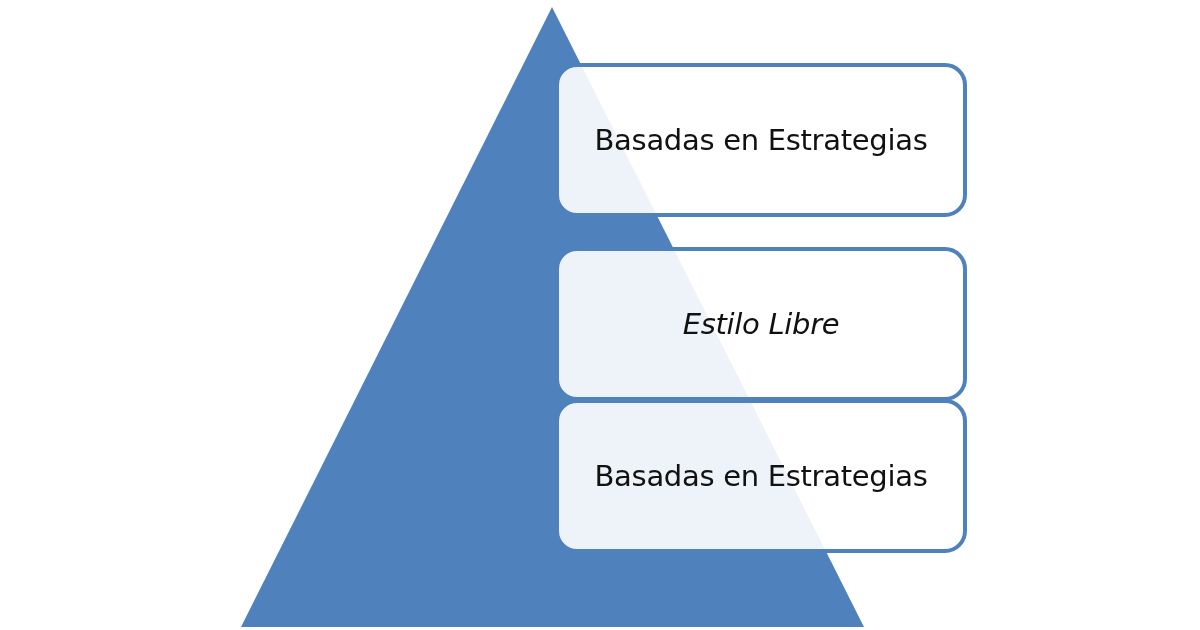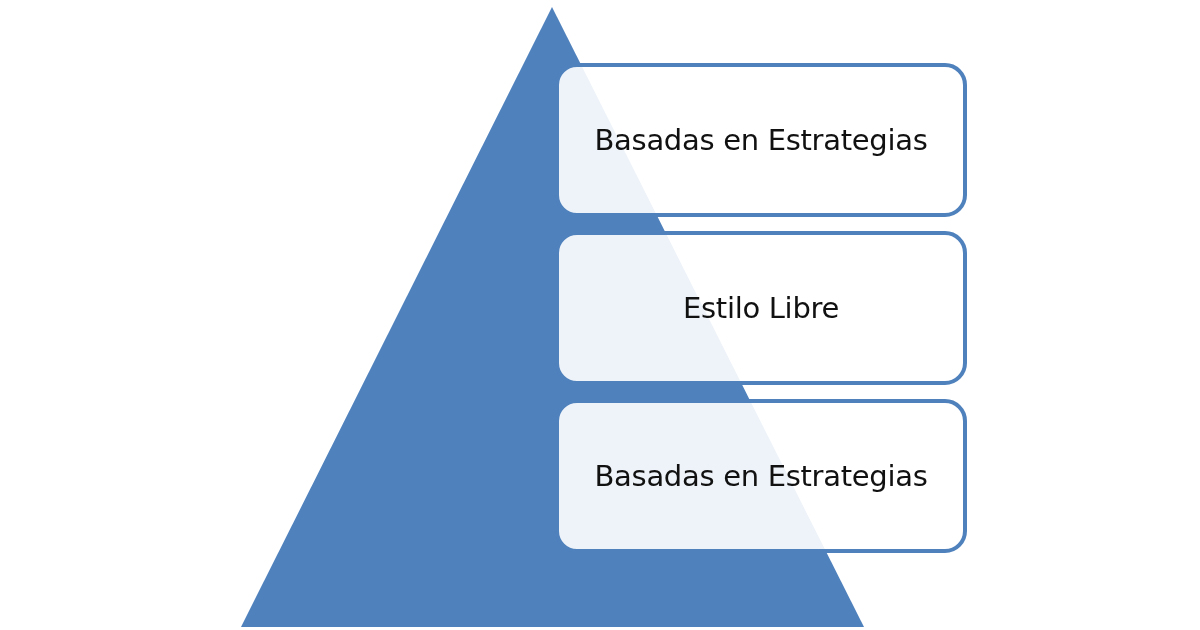--- a/index.html
+++ b/index.html
@@ -12,18 +12,18 @@
 </head>
 <body>
 
 <svg id="pyramid" viewBox="0 0 1200 630">
   <polygon points="552,7 864,627 241,627" fill="#4F81BD"></polygon>
 </svg>
 
 <div class="box" style="top:63px;">
   <span>Basadas en Estrategias</span>
 </div>
-<div class="box" style="top:231px;">
+<div class="box" style="top:247px;font-style:italic;">
   <span>Estilo Libre</span>
 </div>
 <div class="box" style="top:399px;">
   <span>Basadas en Estrategias</span>
 </div>
 
 </body></html>

